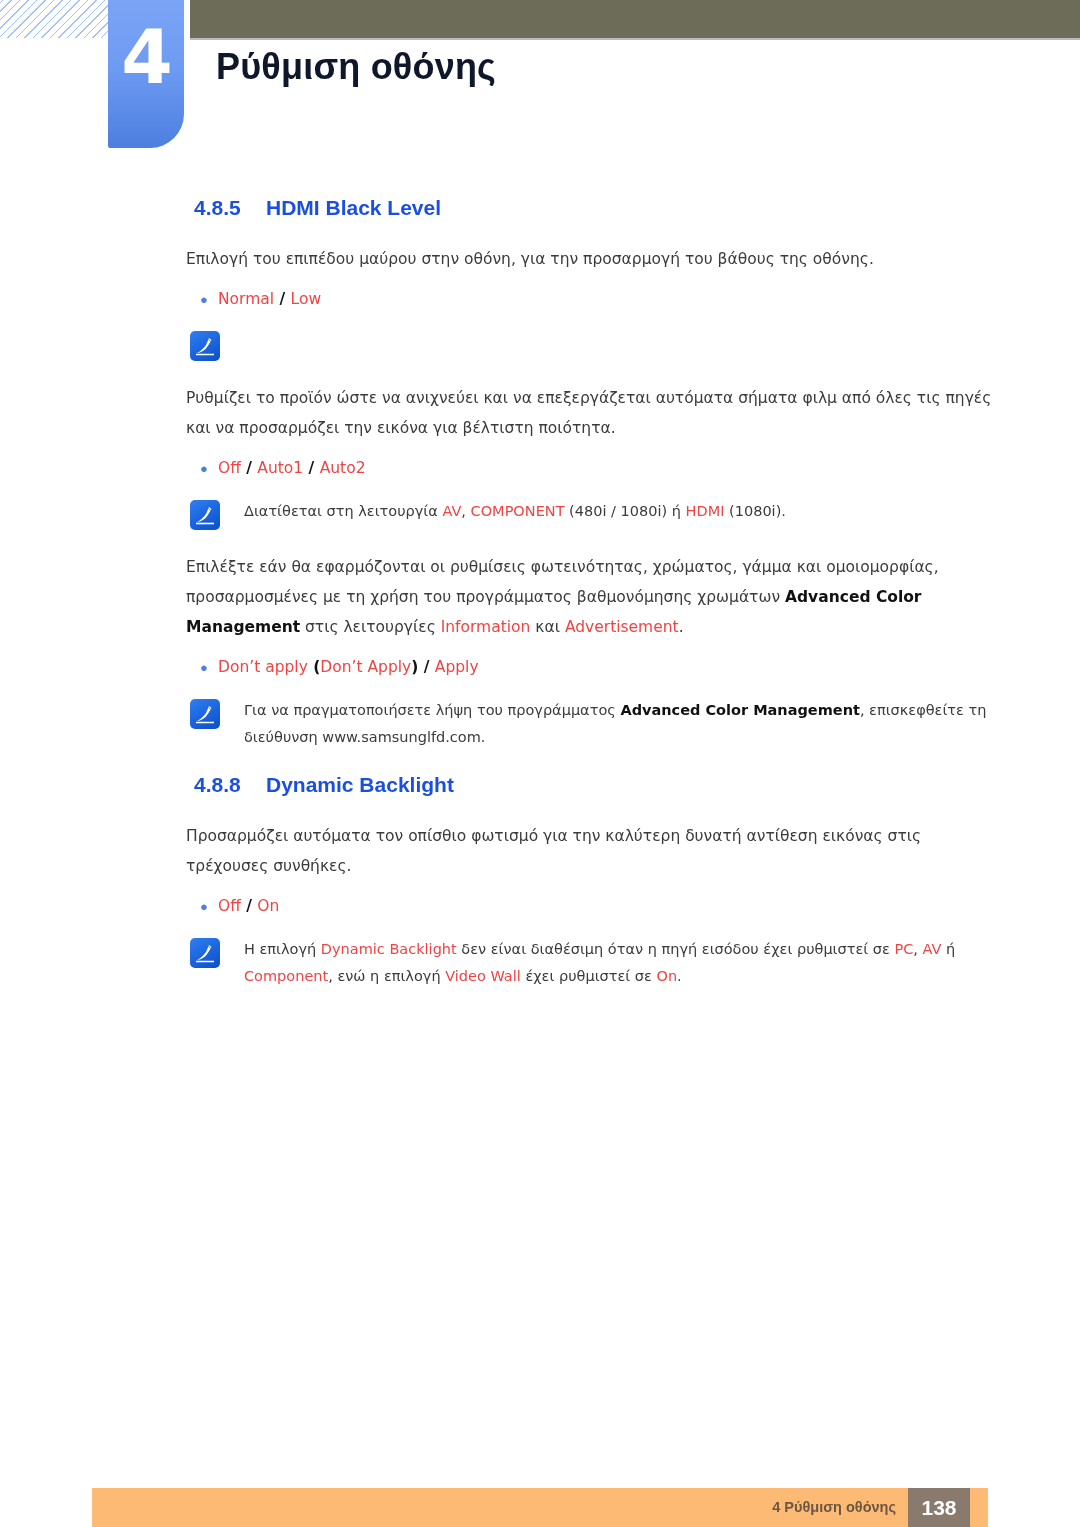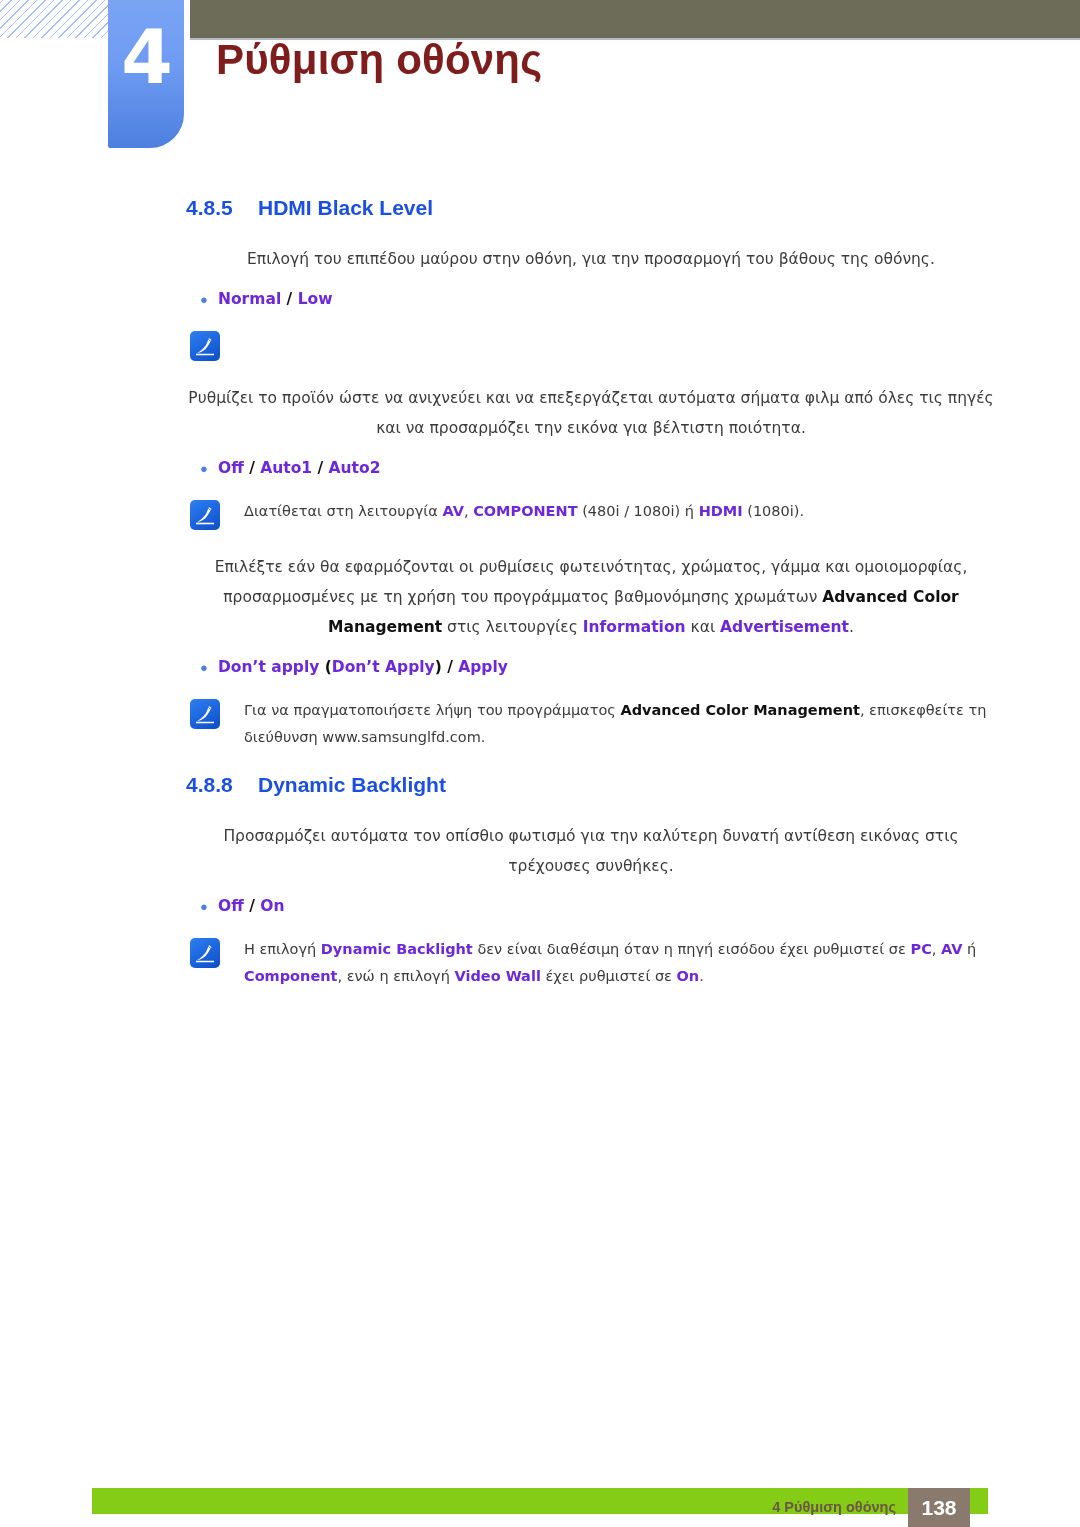--- a/index.html
+++ b/index.html
@@ -73,60 +73,59 @@
     text-align: center;
     font-size: 74px;
     line-height: 74px;
     font-weight: bold;
     color: #ffffff;
     font-family: "DejaVu Sans", sans-serif;
     letter-spacing: -2px;
   }
   .chapter-title {
     position: absolute;
-    top: 36px;
+    top: 46px;
     left: 216px;
-    font-size: 42px;
-    font-weight: bold;
-    color: #7f1d1d;
+    font-size: 36px;
+    font-weight: bold;
+    color: #0f172a;
     letter-spacing: 0.2px;
     white-space: nowrap;
   }
 
   
   .content {
     position: absolute;
     top: 196px;
     left: 186px;
     width: 810px;
   }
 
   .section {
     margin-bottom: 0;
   }
 
   .sec-heading {
     font-size: 21px;
     font-weight: bold;
     color: #1b4fe0;
-    margin: 0 0 24px 0;
+    margin: 0 0 24px 8px;
     white-space: nowrap;
   }
   .sec-heading .num {
     display: inline-block;
     width: 72px;
   }
 
   .body-par {
     font-size: 15.5px;
     color: #3b3b3b;
     line-height: 30px;
     margin: 0 0 14px 0;
     font-family: "DejaVu Sans", sans-serif;
-    text-align: center;
   }
 
   .bullet-row {
     display: flex;
     align-items: baseline;
     margin: 14px 0 18px 0;
     padding-left: 14px;
   }
   .bullet-dot {
     width: 18px;
@@ -166,32 +165,32 @@
     left: 3px;
   }
   .note-text {
     font-size: 14.5px;
     color: #3b3b3b;
     line-height: 27px;
     font-family: "DejaVu Sans", sans-serif;
     flex: 1;
   }
 
-  .o { color: #6d28d9; font-weight: bold; }
+  .o { color: #ef4444; font-weight: normal; }
   .b { color: #111111; font-weight: bold; }
   .n { color: #3b3b3b; font-weight: normal; }
 
   
   .footer {
     position: absolute;
     left: 92px;
     top: 1488px;
     width: 896px;
-    height: 26px;
-    background: #84cc16;
+    height: 39px;
+    background: #fdba74;
   }
   .footer-label {
     position: absolute;
     right: 92px;
     top: 11px;
     font-size: 14.5px;
     font-weight: bold;
     color: #6b5744;
     white-space: nowrap;
   }

